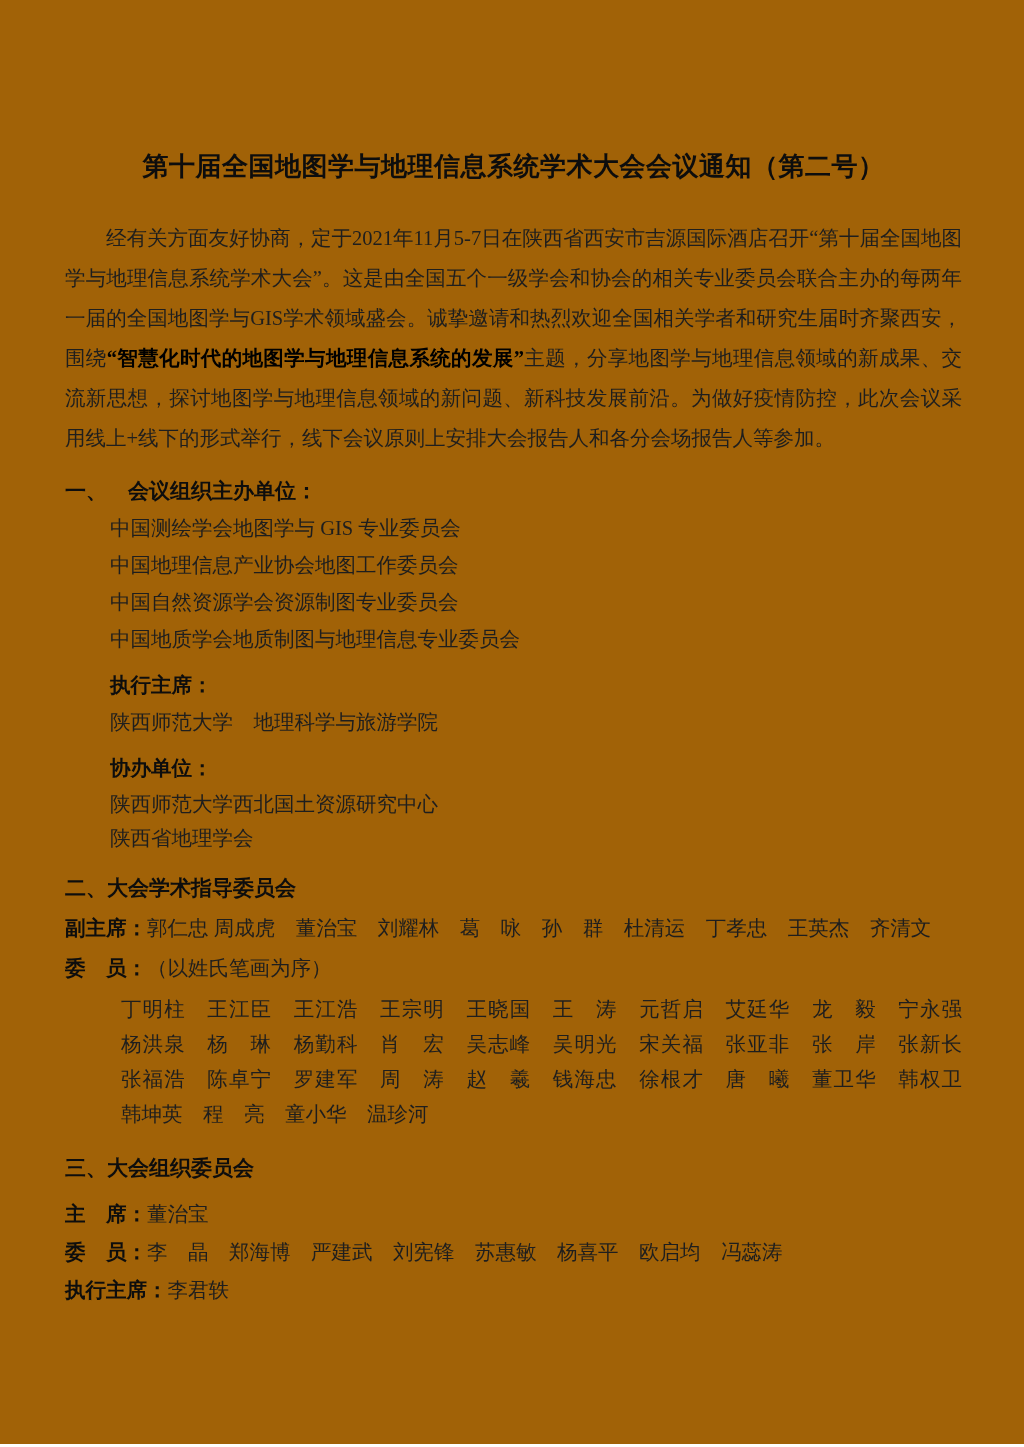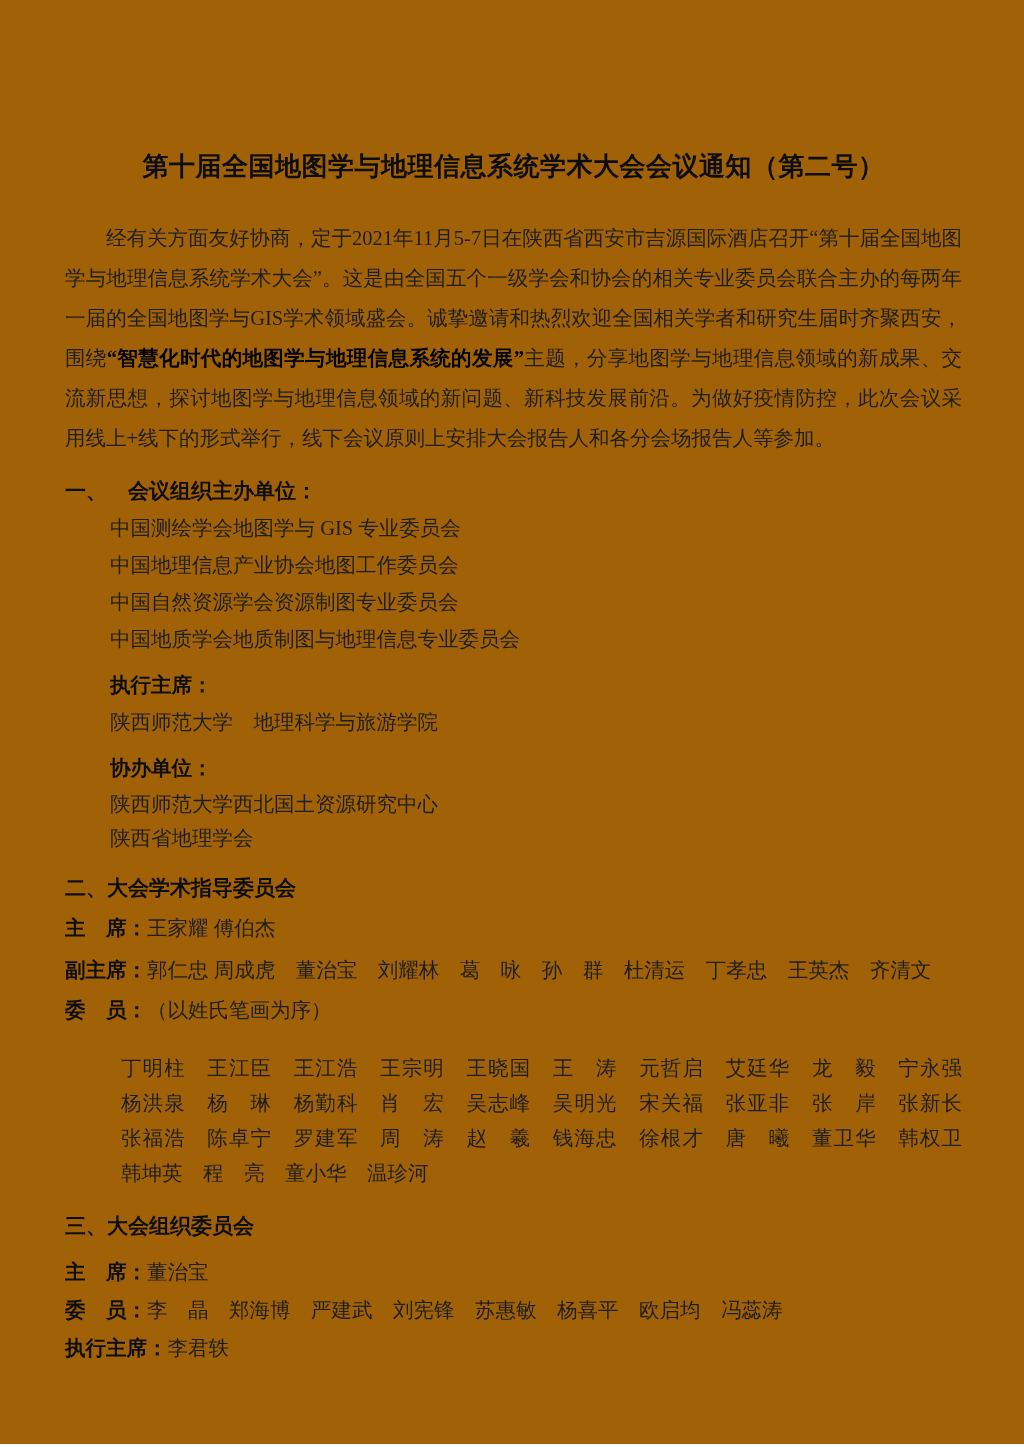--- a/index.html
+++ b/index.html
@@ -25,21 +25,21 @@
   .org-list{margin:0;}
   .org-item{padding-left:45px;line-height:37px;font-size:20.5px;}
   .sub-heading{
     font-weight:bold;padding-left:45px;margin:9px 0 0 0;
     line-height:37px;font-size:20.5px;color:#0d0d0d;
   }
   .cohost{line-height:34px;}
   .c-row{line-height:42px;font-size:20.5px;white-space:nowrap;}
   .c-row .lbl{font-weight:bold;color:#0d0d0d;}
   .c-row.tight{line-height:38px;}
-  .members{padding-left:56px;margin-top:22px;}
+  .members{padding-left:56px;margin-top:6px;font-family:Liberation Mono, monospace;}
   .m-row{
     line-height:35px;font-size:20.5px;
     text-align:justify;text-align-last:justify;
   }
   .m-row.last{text-align-last:left;}
   .sec3{margin-top:16px;}
 </style>
 </head>
 <body>
 
@@ -60,21 +60,20 @@
 
   <h3 class="sub-heading">执行主席：</h3>
   <div class="org-item">陕西师范大学　地理科学与旅游学院</div>
 
   <h3 class="sub-heading">协办单位：</h3>
   <div class="org-item cohost">陕西师范大学西北国土资源研究中心</div>
   <div class="org-item cohost">陕西省地理学会</div>
 
   <h2 class="sec-heading">二、大会学术指导委员会</h2>
 
-  <div class="c-row"><b class="lbl">主　席：</b><span>王家耀 傅伯杰</span></div>
 
   <div class="c-row"><b class="lbl">副主席：</b><span>郭仁忠 周成虎　董治宝　刘耀林　葛　咏　孙　群　杜清运　丁孝忠　王英杰　齐清文</span></div>
 
   <div class="c-row tight"><b class="lbl">委　员：</b><span>（以姓氏笔画为序）</span></div>
 
   <div class="members">
     <div class="m-row">丁明柱　王江臣　王江浩　王宗明　王晓国　王　涛　元哲启　艾廷华　龙　毅　宁永强</div>
     <div class="m-row">杨洪泉　杨　琳　杨勤科　肖　宏　吴志峰　吴明光　宋关福　张亚非　张　岸　张新长</div>
     <div class="m-row">张福浩　陈卓宁　罗建军　周　涛　赵　羲　钱海忠　徐根才　唐　曦　董卫华　韩权卫</div>
     <div class="m-row last">韩坤英　程　亮　童小华　温珍河</div>

